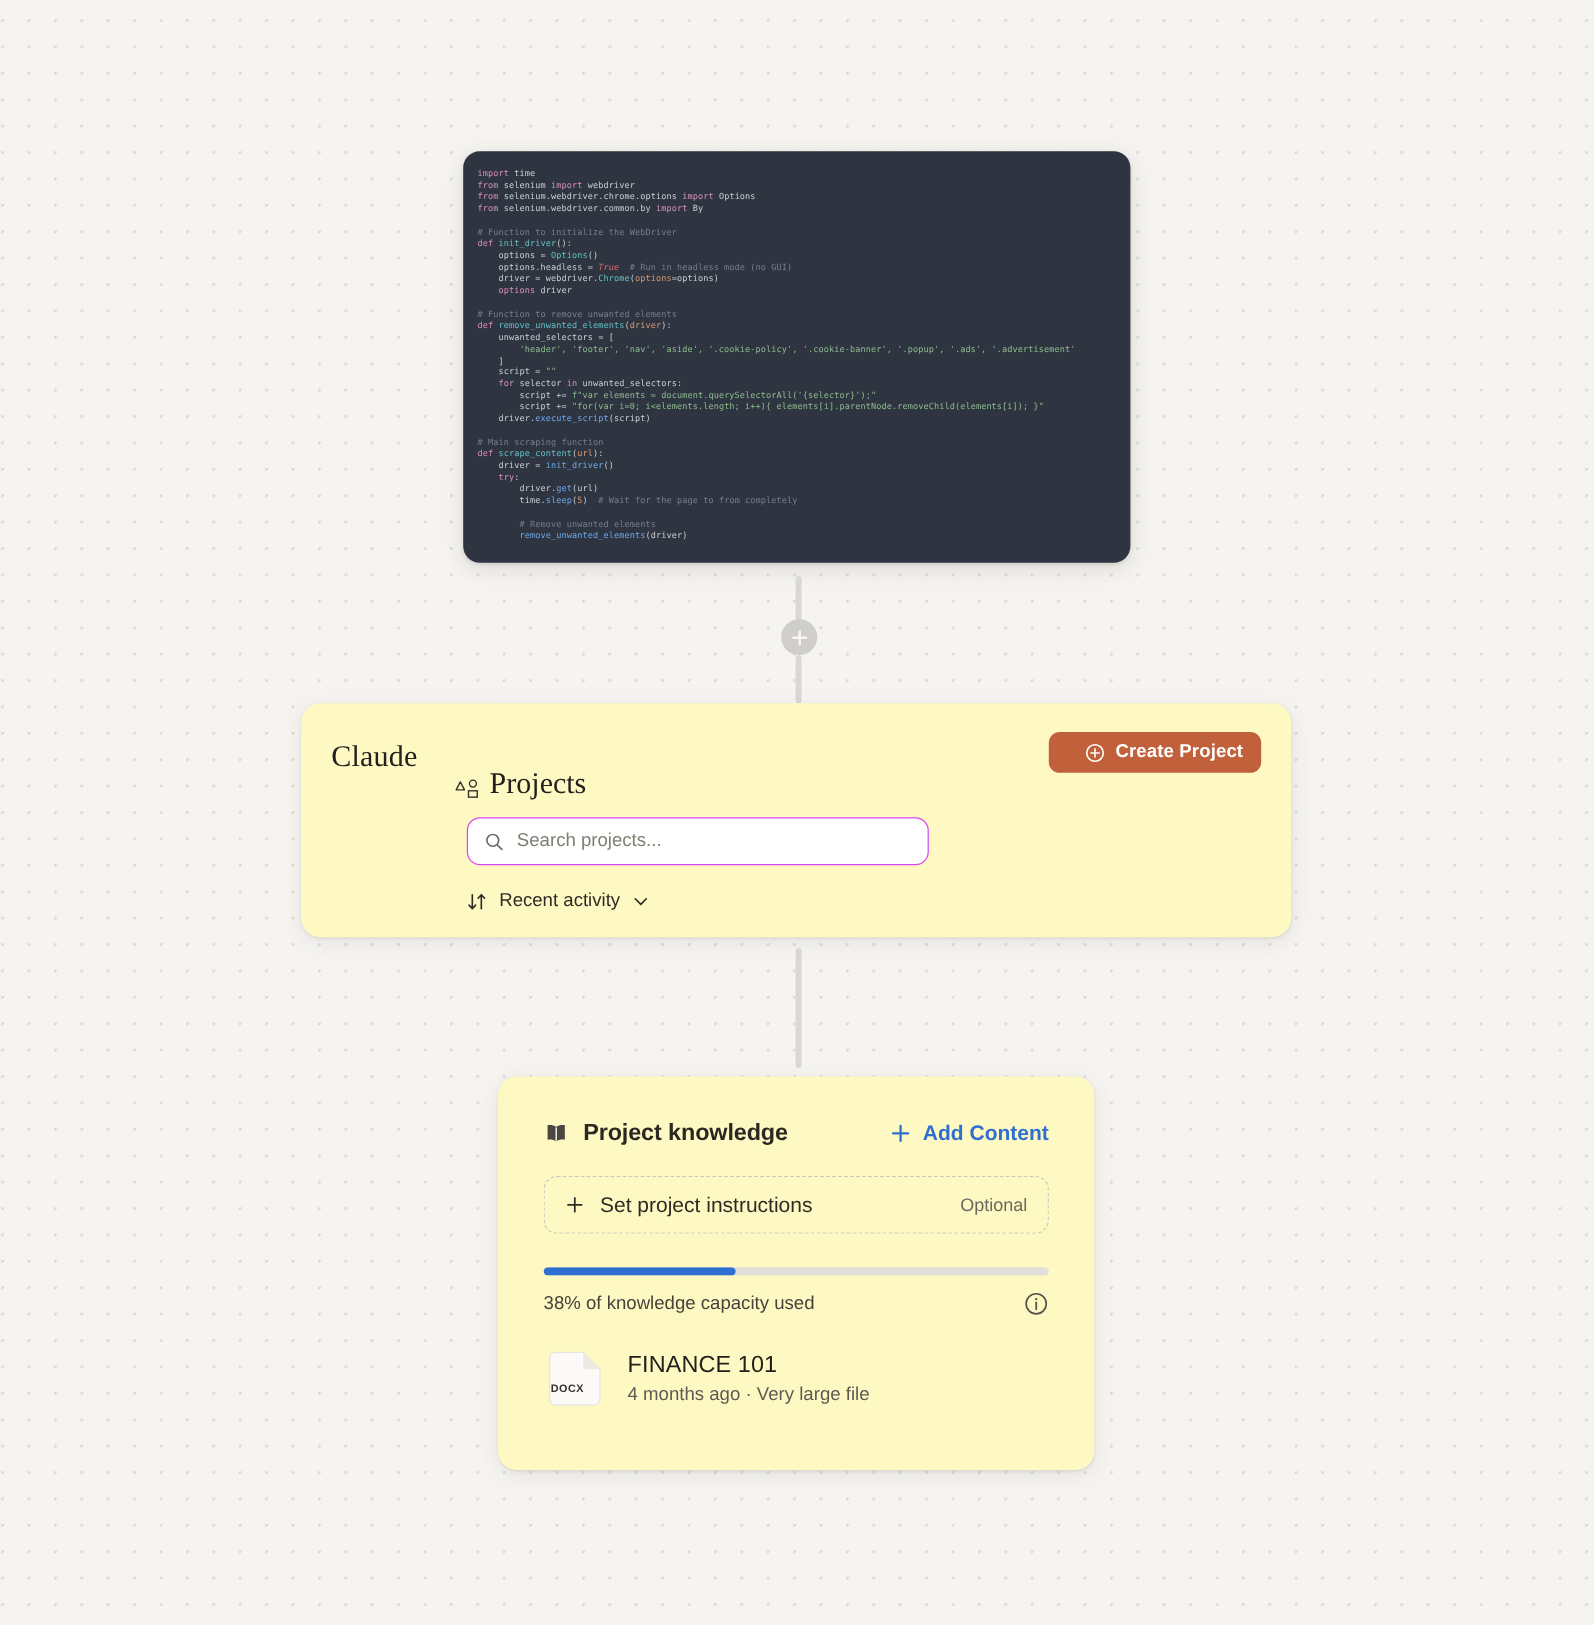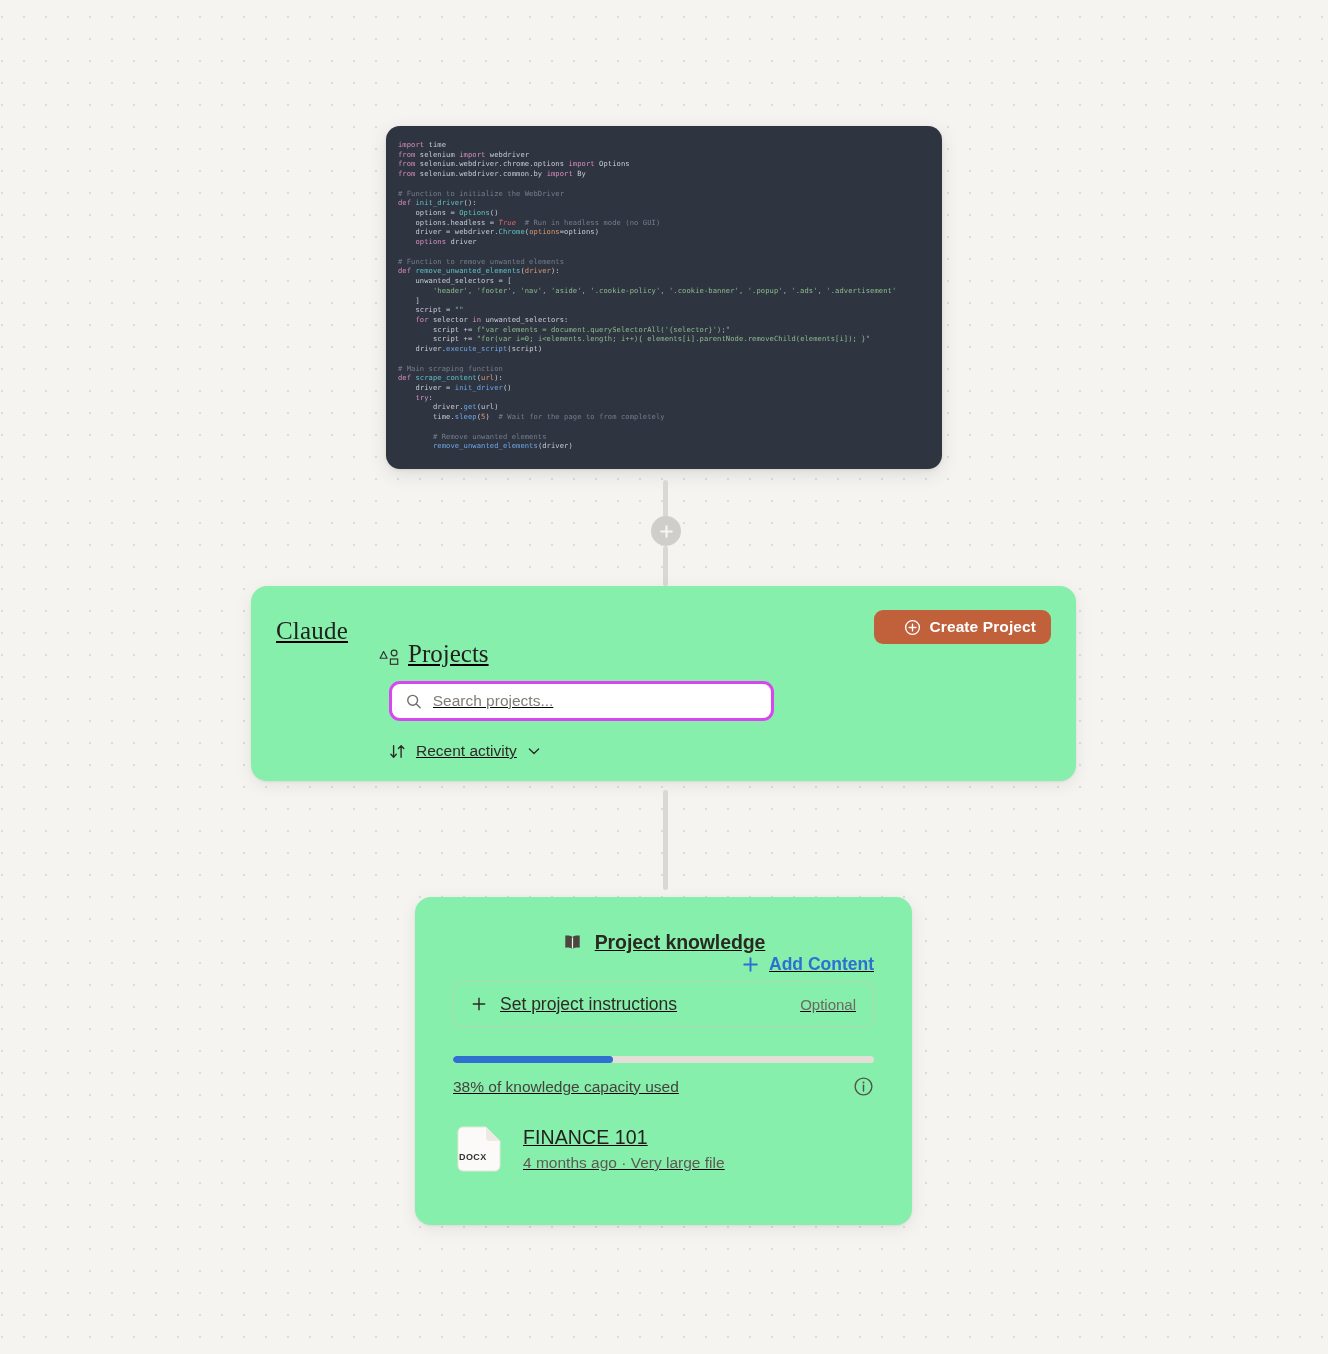--- a/index.html
+++ b/index.html
@@ -66,24 +66,23 @@
   .str { color: #8fbc8f; }   
   .cmt { color: #767f8d; }   
   .num { color: #d99a73; }   
   .par { color: #d99a73; }   
   .bool{ color: #d96c6c; font-style: italic; }
   .op  { color: #c9cdd6; }
 
   
   .surface {
     position: absolute;
-    background: #86efac;
+    background: #fef9c3;
     border-radius: 16px;
     box-shadow: 0 4px 16px rgba(80,74,60,.10), 0 1px 2px rgba(80,74,60,.09);
-    text-decoration: underline;
   }
 
   
   #projects-card {
     left: 251px; top: 586px;
     width: 825px; height: 195px;
     padding: 26px 25px;
   }
   .proj-header {
     display: flex; align-items: center;
@@ -121,21 +120,21 @@
     font-size: 15.5px;
     font-weight: bold;
     letter-spacing: .1px;
     cursor: pointer;
   }
 
   .search-box {
     margin: 31px 0 0 113px;
     width: 385px; height: 40px;
     background: #ffffff;
-    border: 3px solid #d946ef;
+    border: 1px solid #d946ef;
     border-radius: 11px;
     display: flex; align-items: center;
     gap: 11px;
     padding: 0 14px;
   }
   .search-input {
     border: none; outline: none; background: transparent;
     font-family: "Liberation Sans", sans-serif;
     font-size: 15.5px;
     color: #3a372f;
@@ -154,23 +153,22 @@
     font-weight: 500;
   }
 
   
   #knowledge-card {
     left: 415px; top: 897px;
     width: 497px; height: 328px;
     padding: 34px 38px;
   }
   .kn-header {
-    display: flex; align-items: center;
+    display: flex; 
     height: 26px;
-    flex-direction: column;
   }
   .kn-title-wrap { display: flex; align-items: center; gap: 12px; }
   .kn-title {
     font-size: 19.5px;
     font-weight: bold;
     color: #2b2822;
     letter-spacing: -.1px;
   }
   .add-content {
     margin-left: auto;

